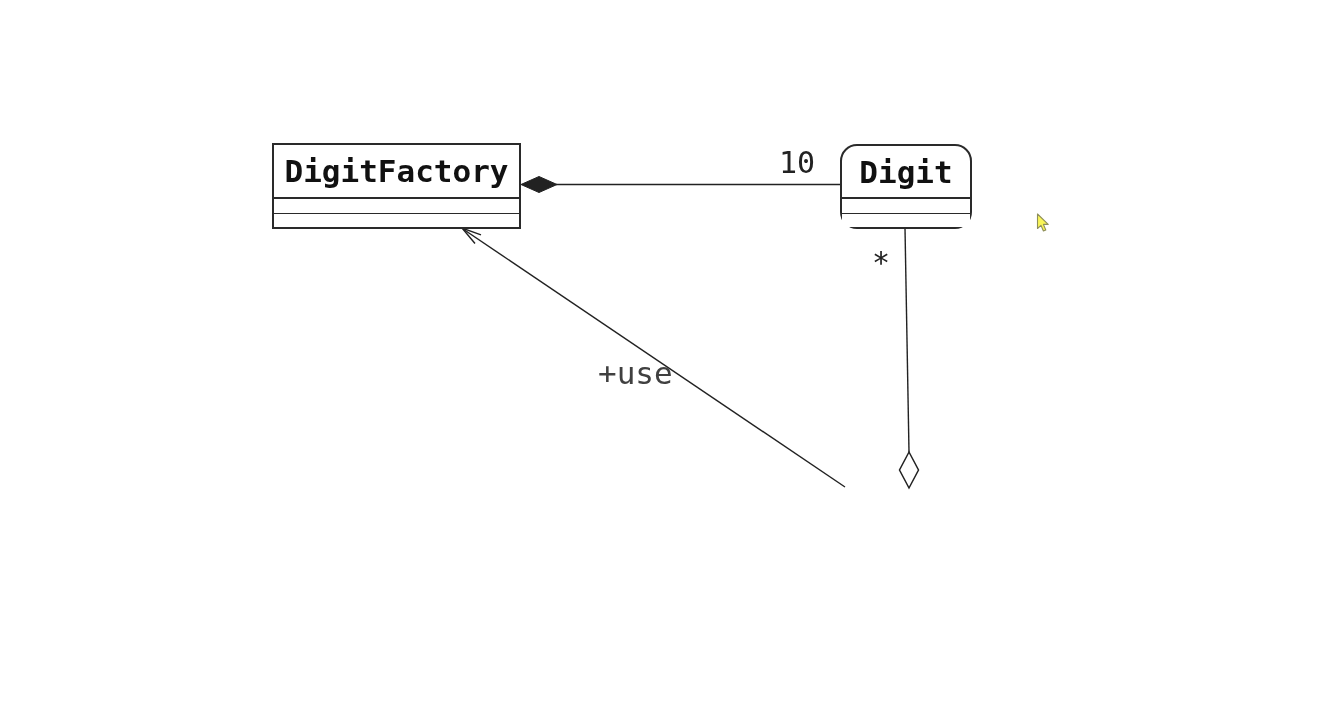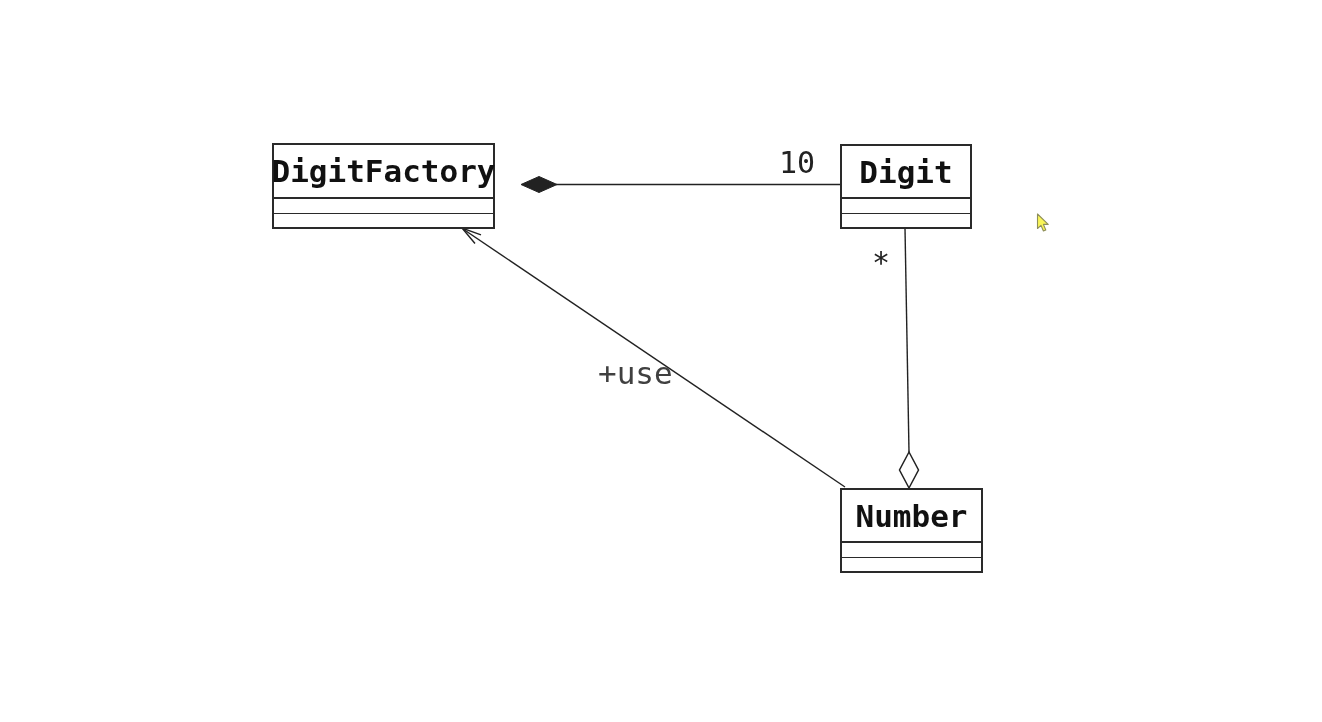--- a/index.html
+++ b/index.html
@@ -59,22 +59,22 @@
   }
   .edge-label {
     position: absolute;
     font-size: 30px;
     font-weight: normal;
     color: #222222;
     line-height: 1;
     white-space: nowrap;
     text-align: center;
   }
-  #box-digitfactory { left: 272px; top: 143px; width: 223px; height: 86px; }
-  #box-digit        { left: 840px; top: 144px; width: 132px; height: 85px; }
+  #box-digitfactory { left: 272px; top: 143px; width: 249px; height: 86px; }
+  #box-digit        { left: 840px; top: 144px; width: 132px; height: 85px; border-radius: 17px; }
   #box-number       { left: 840px; top: 488px; width: 143px; height: 85px; }
   #label-multiplicity-10   { left: 779px; top: 148px; }
   #label-multiplicity-star { left: 872px; top: 248px; }
   #label-use               { left: 598px; top: 358px; font-size: 31px; color: #404040; }
   .cursor {
     position: absolute;
     left: 1036px;
     top: 213px;
     pointer-events: none;
   }
@@ -101,25 +101,20 @@
     <div class="compartment attrs"></div>
     <div class="compartment ops"></div>
   </div>
 
   <div class="class-box" id="box-digit">
     <div class="class-title">Digit</div>
     <div class="compartment attrs"></div>
     <div class="compartment ops"></div>
   </div>
 
-  <div class="class-box" id="box-number">
-    <div class="class-title">Number</div>
-    <div class="compartment attrs"></div>
-    <div class="compartment ops"></div>
-  </div>
 
   <div class="edge-label" id="label-multiplicity-10">10</div>
 
   <div class="edge-label" id="label-multiplicity-star">*</div>
 
   <div class="edge-label" id="label-use">+use</div>
 
   <svg class="cursor" width="15" height="21" viewBox="0 0 15 21">
     <path d="M1.5,1 L1.5,15.5 L5,12.4 L7.4,18 L9.8,17 L7.4,11.4 L12.2,11.4 Z" stroke="#8f8f5a" stroke-width="1.1" stroke-linejoin="round" fill="#f9f558"></path>
   </svg>

